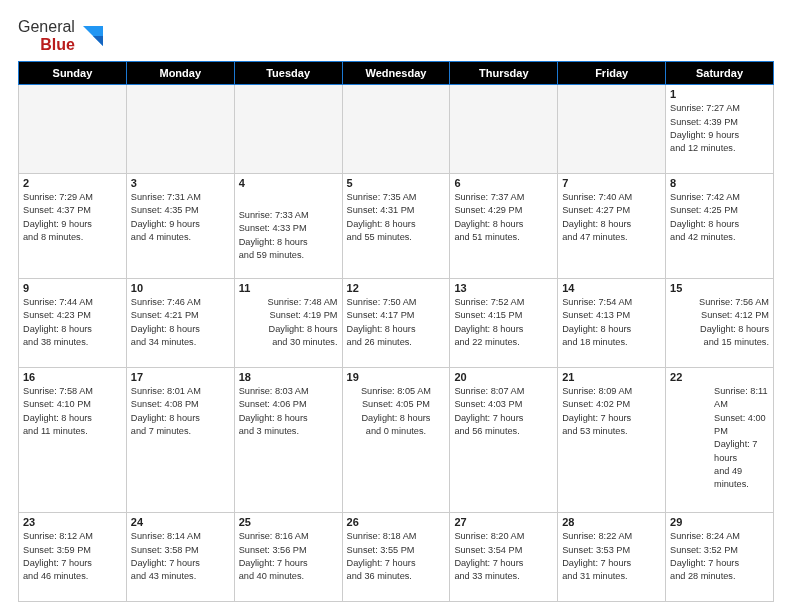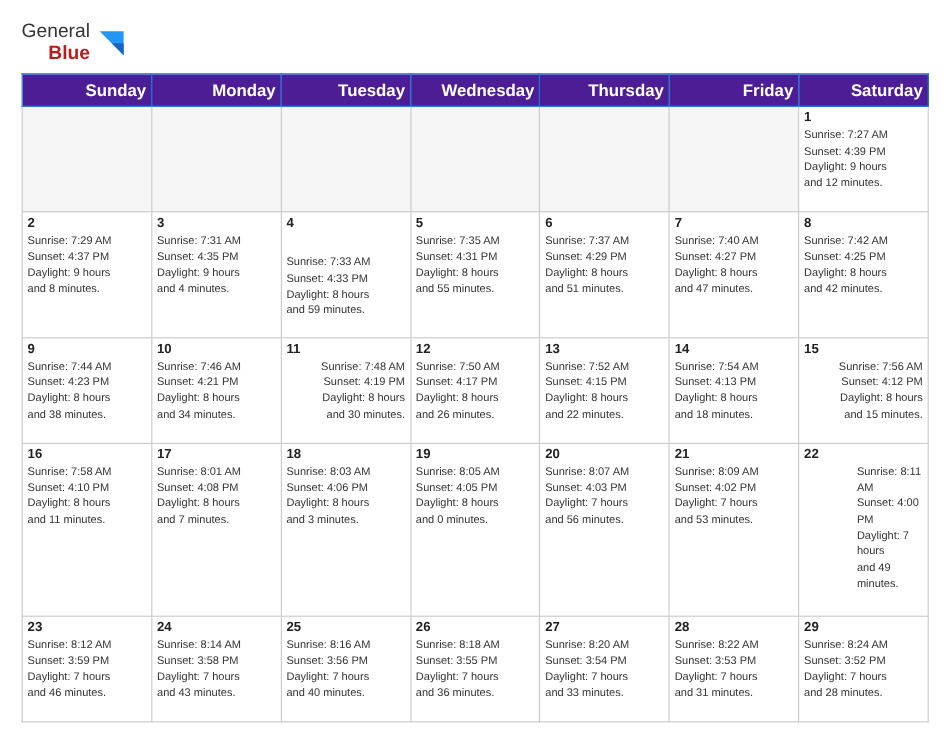--- a/index.html
+++ b/index.html
@@ -42,27 +42,27 @@
       color: #555;
     }
     .calendar {
       border: 1px solid #ccc;
       border-collapse: collapse;
       width: 100%;
       flex: 1;
       table-layout: fixed;
     }
     .calendar th {
-      background: #4c1d95;
+      background: #000000;
       color: #fff;
-      font-size: 14px;
+      font-size: 11px;
       font-weight: bold;
       padding: 5px 4px;
       border: 1px solid #1a78d4;
-      text-align: right;
+      text-align: center;
     }
     .calendar td {
       border: 1px solid #ccc;
       vertical-align: top;
       padding: 3px 4px;
       font-size: 9.2px;
       color: #333;
       background: #fff;
       height: 78px;
     }
@@ -252,21 +252,21 @@
           </td>
           <td>
             <span class="day-num">18</span>
             <div class="day-info" style="white-space: pre-line;">Sunrise: 8:03 AM
 Sunset: 4:06 PM
 Daylight: 8 hours
 and 3 minutes.</div>
           </td>
           <td>
             <span class="day-num">19</span>
-            <div class="day-info" style="white-space: pre-line;">Sunrise: 8:05 AM
+            <div class="day-info" style="white-space: pre-line; text-align: center;">Sunrise: 8:05 AM
 Sunset: 4:05 PM
 Daylight: 8 hours
 and 0 minutes.</div>
           </td>
           <td>
             <span class="day-num">20</span>
             <div class="day-info" style="white-space: pre-line;">Sunrise: 8:07 AM
 Sunset: 4:03 PM
 Daylight: 7 hours
 and 56 minutes.</div>

